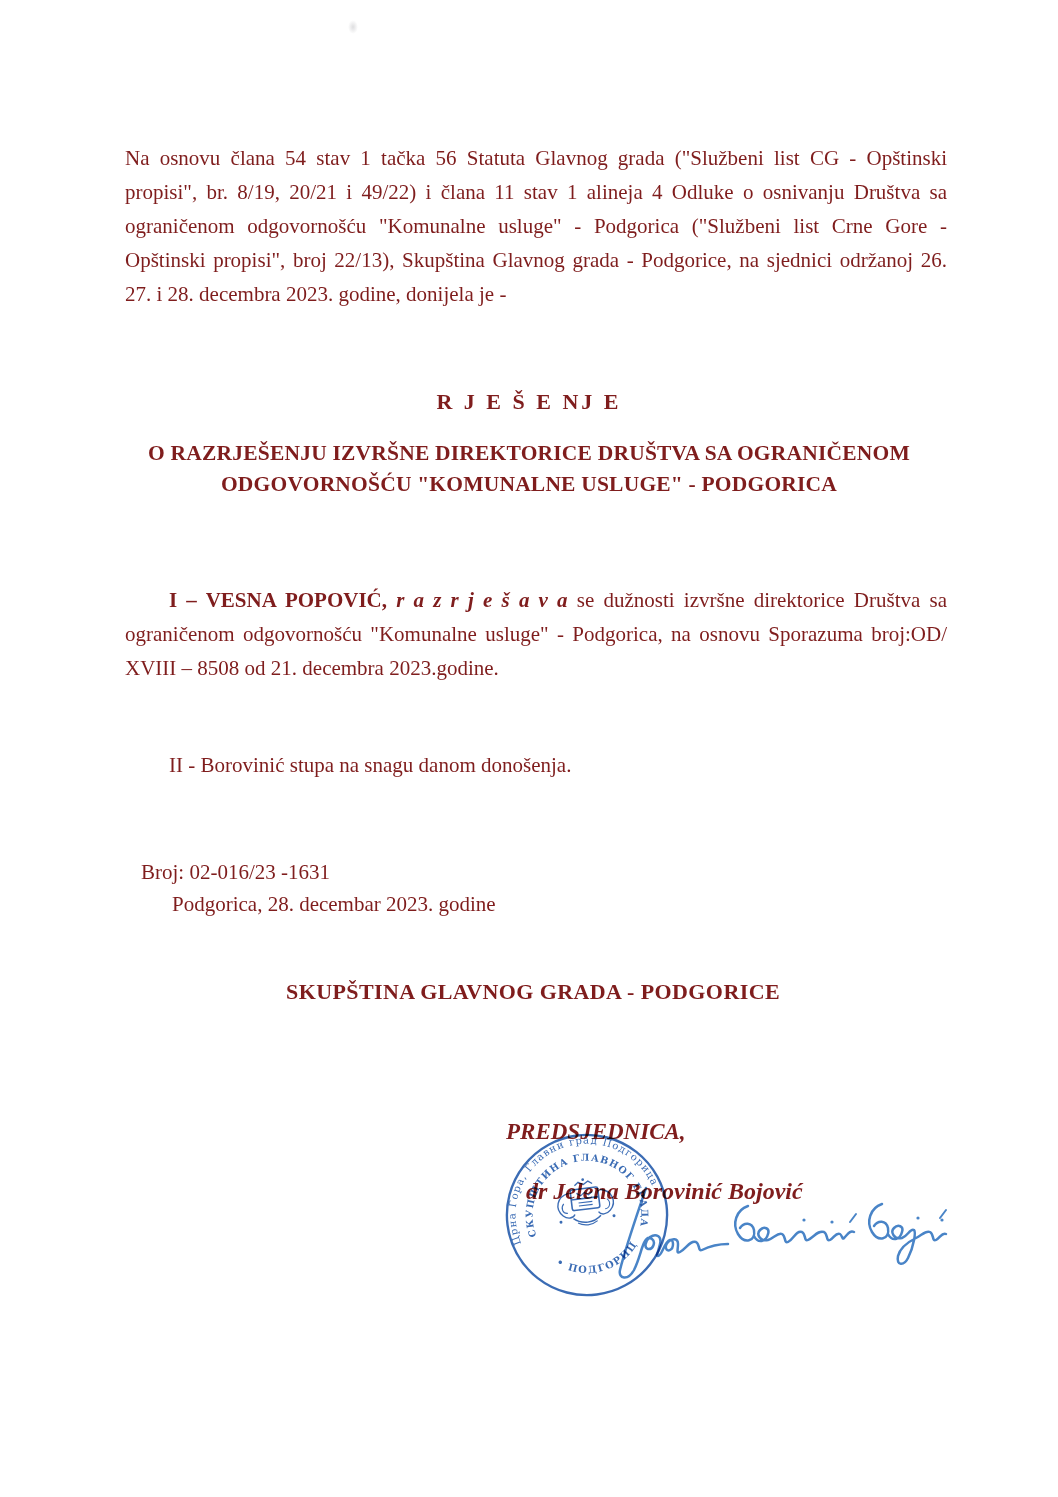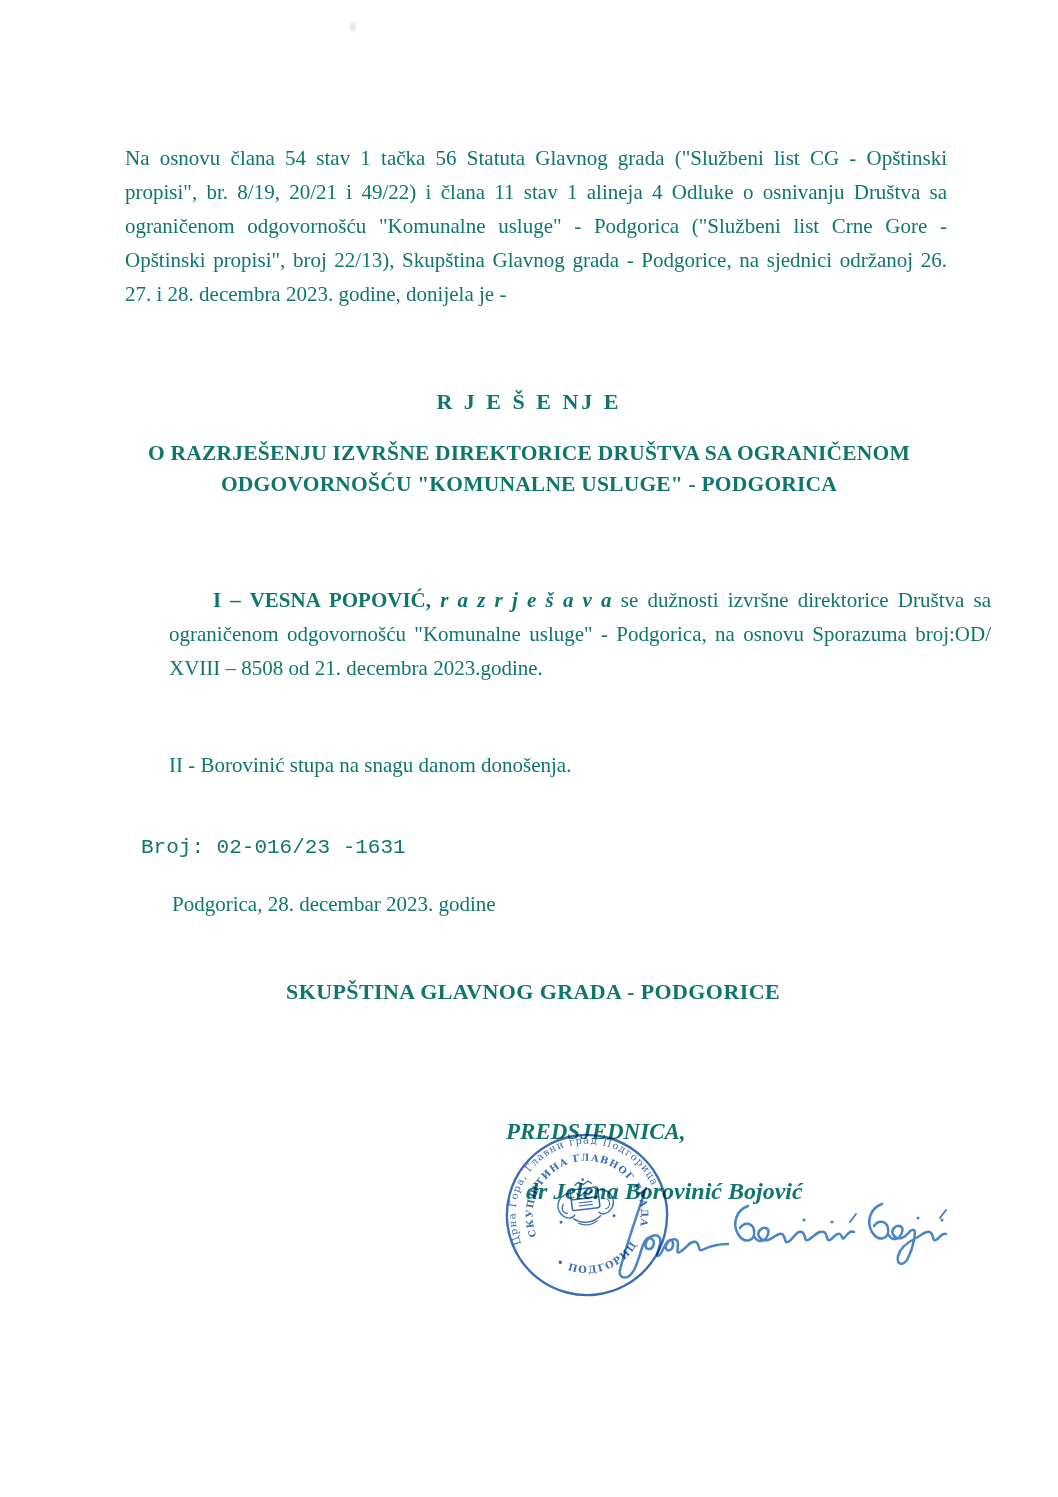--- a/index.html
+++ b/index.html
@@ -6,21 +6,21 @@
     margin: 0;
     padding: 0;
     background: #ffffff;
   }
   .page {
     position: relative;
     width: 1058px;
     height: 1497px;
     background: #ffffff;
     font-family: "Liberation Serif", "DejaVu Serif", serif;
-    color: #0f766e;
+    color: #7f1d1d;
     overflow: hidden;
   }
   .abs { position: absolute; }
 
   .intro {
     left: 125px; top: 120px; width: 822px;
     font-size: 21px; line-height: 34px;
     text-align: justify;
   }
   .doc-title {
@@ -30,31 +30,31 @@
   }
   .doc-subtitle {
     left: 104px; top: 438px; width: 850px;
     text-align: center;
     font-size: 21.5px; font-weight: bold; line-height: 31px;
     letter-spacing: 0.2px;
   }
   .article-1 {
     left: 125px; top: 562px; width: 822px;
     font-size: 21px; line-height: 34px;
-    text-align: justify; text-indent: 44px; margin-left: 44px;
+    text-align: justify; text-indent: 44px;
   }
   .article-1 .lead { font-weight: bold; }
   .article-1 .emph { font-weight: bold; font-style: italic; }
   .article-2 {
     left: 169px; top: 727px; width: 780px;
     font-size: 21px; line-height: 34px;
   }
   .ref-number {
-    left: 141px; top: 832px;
-    font-size: 21px; line-height: 32px; font-family: Liberation Mono, monospace;
+    left: 141px; top: 856px;
+    font-size: 21px; line-height: 32px;
   }
   .place-date {
     left: 141px; top: 888px;
     font-size: 21px; line-height: 32px; margin-left: 31px;
   }
   .issuer {
     left: 4px; top: 979px; width: 1058px;
     text-align: center;
     font-size: 22px; font-weight: bold; letter-spacing: 0.4px;
   }

